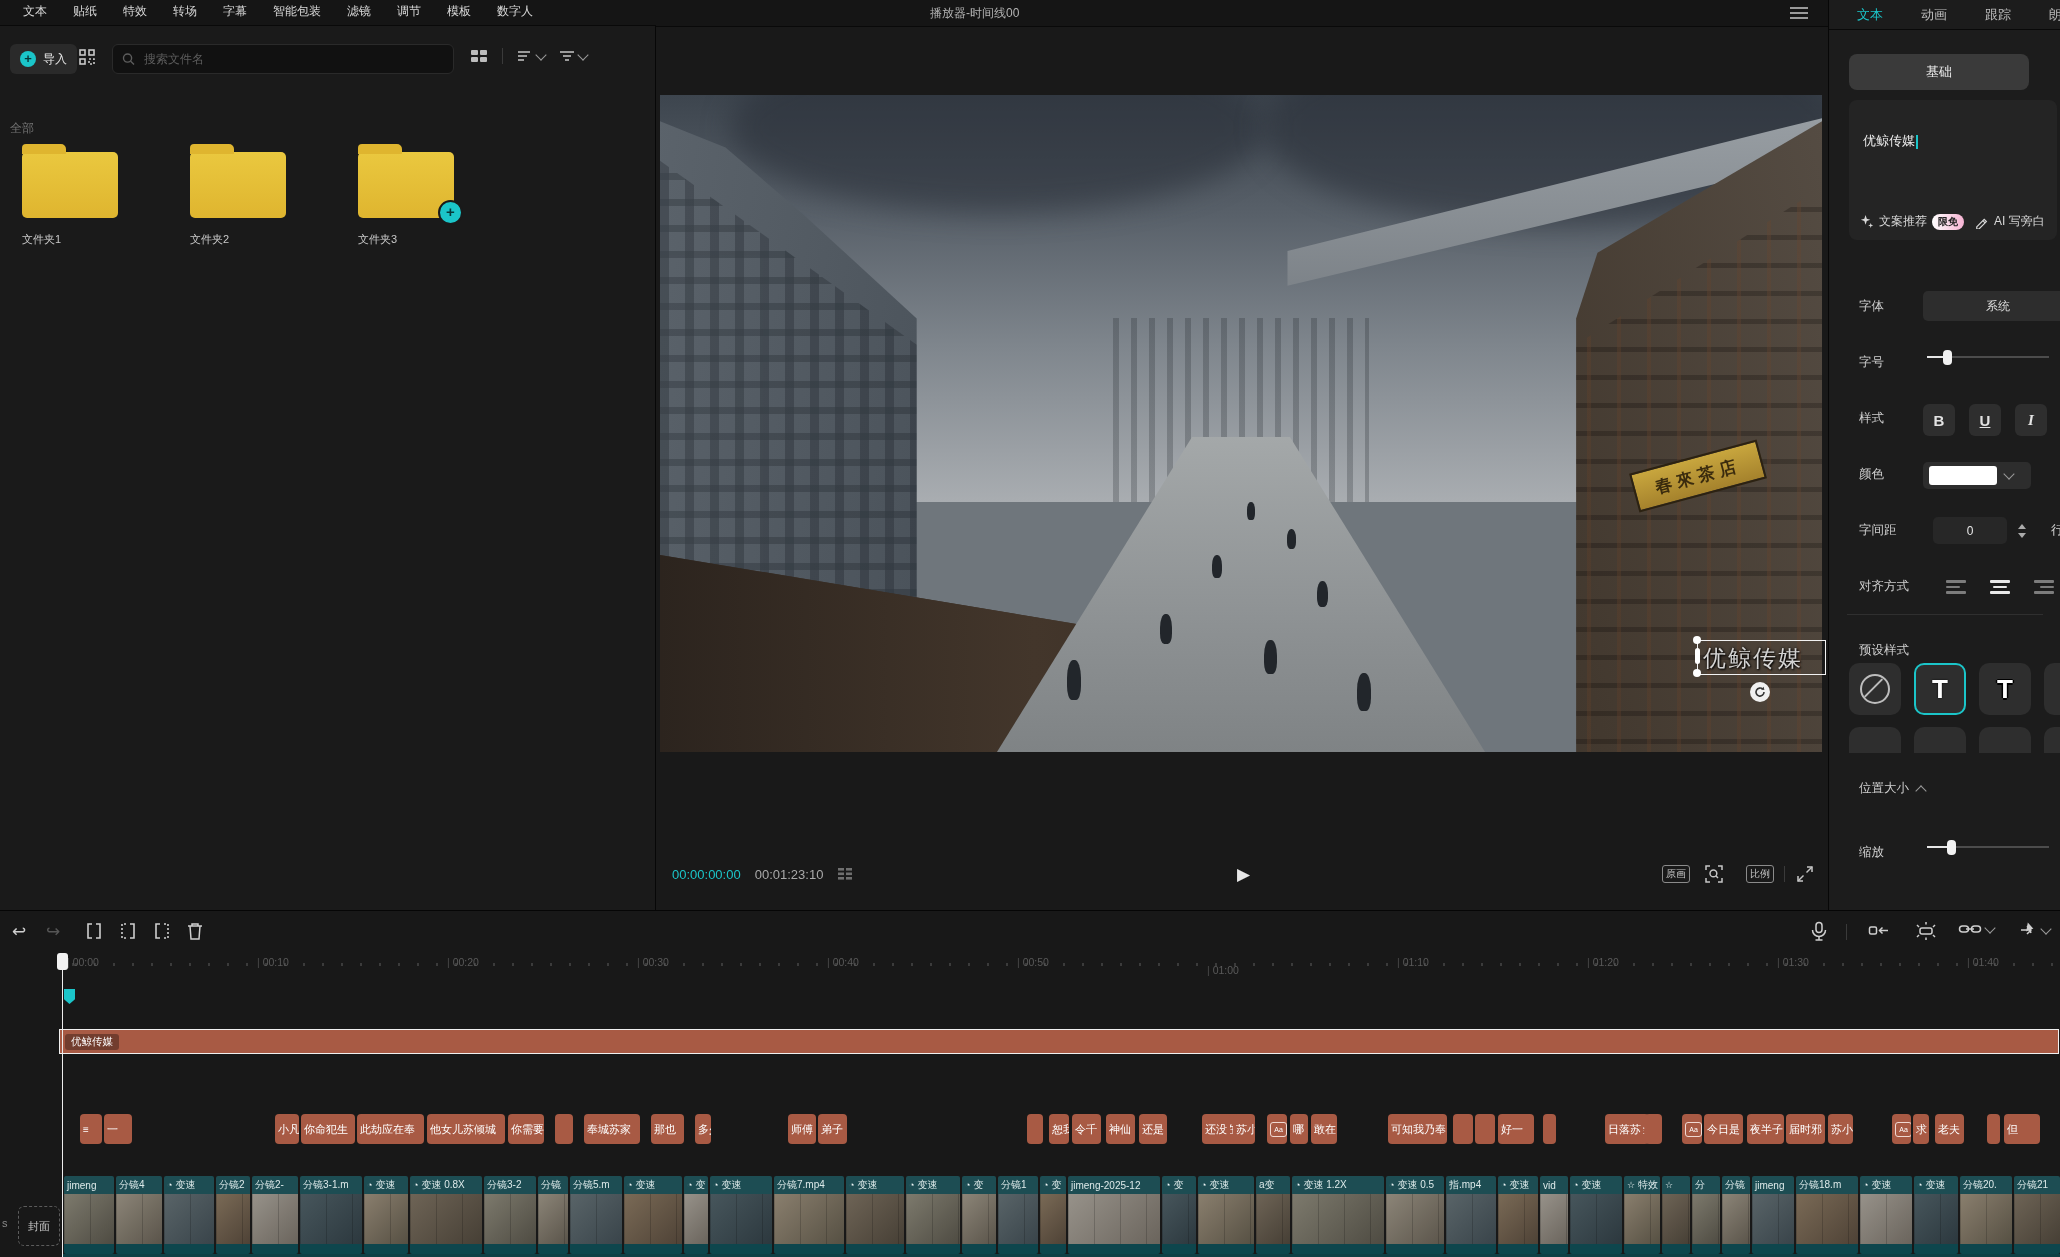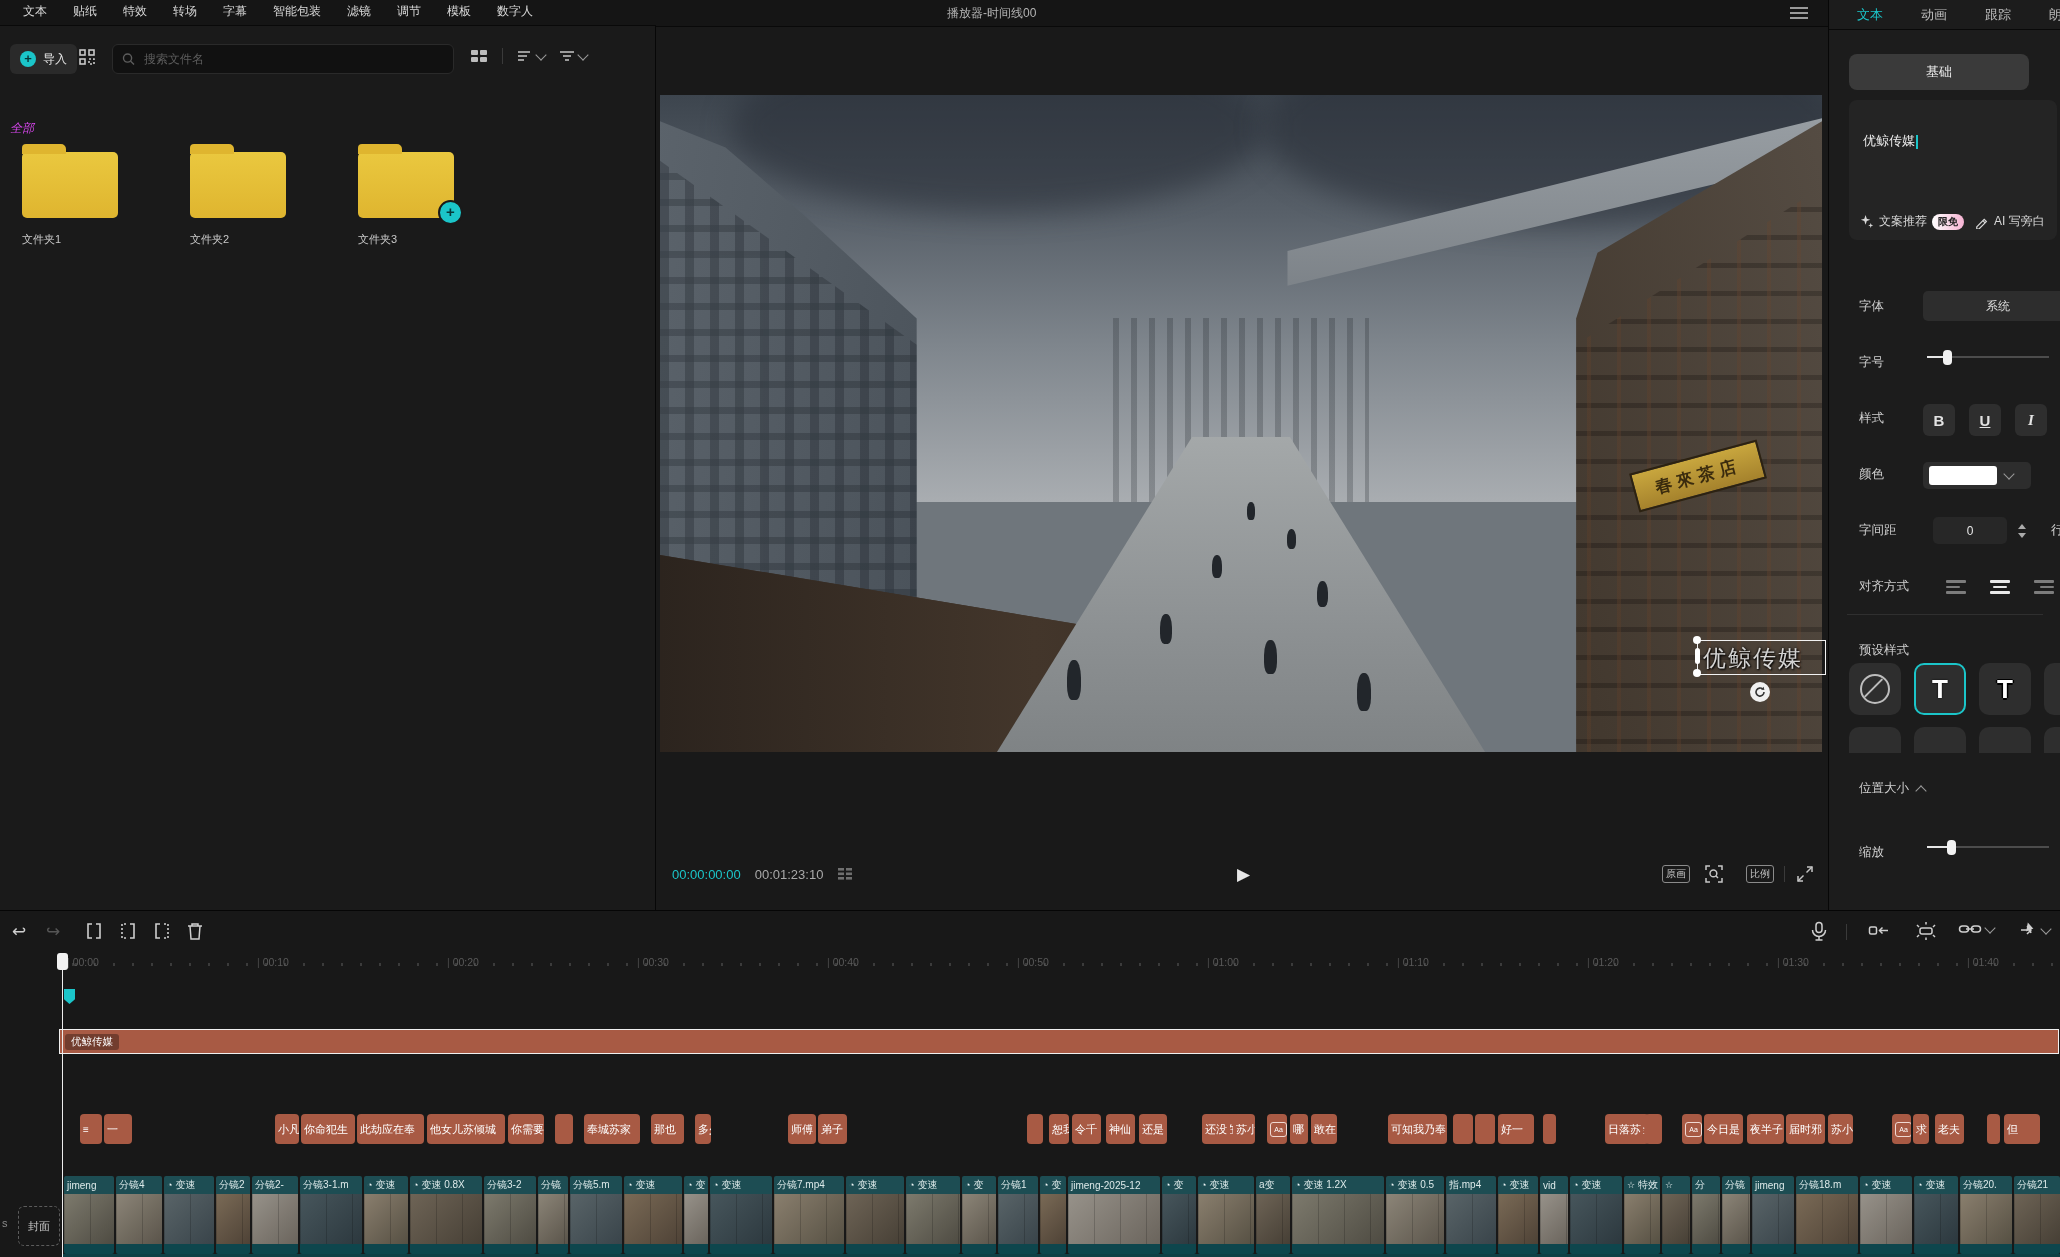--- a/index.html
+++ b/index.html
@@ -13,30 +13,30 @@
   #media-panel{left:0;top:26px;width:656px;height:884px;background:#1a1a1a;border-right:1px solid #070707;box-sizing:border-box;}
   .import-group{left:10px;top:18px;height:30px;background:#2a2a2a;border-radius:6px;display:flex;align-items:center;padding:0 10px;gap:7px;color:#e8e8e8;}
   .plus-circle{width:16px;height:16px;border-radius:50%;background:#1bc5c9;color:#063436;font-weight:bold;font-size:13px;line-height:16px;text-align:center;}
   .sq-btn{display:flex;align-items:center;justify-content:center;color:#c9c9c9;}
   #search-box{left:112px;top:18px;width:342px;height:30px;background:#111111;border:1px solid #2a2a2a;border-radius:6px;display:flex;align-items:center;padding:0 9px;gap:7px;box-sizing:border-box;}
   #search-box input{background:transparent;border:none;outline:none;color:#bbb;font-size:12px;width:100%;font-family:inherit;}
   #search-box input::placeholder{color:#5d5d5d;}
   .mp-right-icons{top:22px;display:flex;align-items:center;gap:14px;color:#b9b9b9;}
   .vdiv{width:1px;height:16px;background:#3a3a3a;}
   .chev{width:7px;height:7px;border-right:1.5px solid #9a9a9a;border-bottom:1.5px solid #9a9a9a;transform:rotate(45deg);margin-top:-3px;}
-  #all-label{left:10px;top:94px;color:#d946ef;font-size:12px;font-style:italic;}
+  #all-label{left:10px;top:94px;color:#737373;font-size:12px;}
   .folder-cell{position:absolute;top:116px;width:140px;}
   .folder-ic{position:relative;width:96px;height:66px;background:linear-gradient(180deg,#eac83f,#dfb52f);border-radius:5px;margin-top:10px;}
   .folder-ic::before{content:"";position:absolute;top:-8px;left:0;width:44px;height:10px;background:#dfb52f;border-radius:4px 5px 0 0;}
   .folder-badge{position:absolute;right:-9px;bottom:-7px;width:21px;height:21px;border-radius:50%;background:#1bc5c9;color:#073m;color:#07383a;font-size:15px;font-weight:bold;text-align:center;line-height:20px;border:2px solid #1a1a1a;}
   .folder-label{margin-top:14px;color:#c9c9c9;font-size:11px;}
   
   #preview-panel{left:656px;top:0;width:1172px;height:910px;background:#191919;}
   #preview-header{position:absolute;left:0;top:0;width:100%;height:26px;background:#151515;border-bottom:1px solid #090909;}
-  #preview-title{position:absolute;left:291px;top:5px;color:#b5b5b5;font-size:12px;}
+  #preview-title{position:absolute;left:274px;top:5px;color:#b5b5b5;font-size:12px;}
   #hamburger{position:absolute;left:1134px;top:7px;width:18px;}
   #hamburger span{display:block;height:2px;background:#9a9a9a;margin-bottom:3px;}
   #video{position:absolute;left:4px;top:95px;width:1162px;height:657px;overflow:hidden;background:#6f767c;}
   .v-sky{position:absolute;left:0;top:0;right:0;height:62%;background:linear-gradient(180deg,#3d454e 0%,#59616a 30%,#7f868d 62%,#a9adb1 100%);}
   .v-cloud{position:absolute;border-radius:50%;filter:blur(14px);background:rgba(40,46,54,.55);}
   .v-far{position:absolute;left:39%;top:34%;width:22%;height:28%;background:linear-gradient(180deg,#707820 0%,#70777d 0%,#838a90 100%);background-image:repeating-linear-gradient(90deg,rgba(30,35,40,.25) 0 6px,transparent 6px 18px);}
   .v-left{position:absolute;left:0;top:0;width:47%;height:100%;background:linear-gradient(100deg,#5b636b 0%,#4a525a 55%,#3c444c 100%);clip-path:polygon(0 4%,12% 8%,26% 18%,47% 34%,47% 100%,0 100%);}
   .v-left-win{position:absolute;left:0;top:0;width:47%;height:100%;clip-path:polygon(0 10%,47% 38%,47% 100%,0 100%);background-image:repeating-linear-gradient(90deg,rgba(15,20,26,.55) 0 9px,transparent 9px 25px),repeating-linear-gradient(180deg,rgba(15,20,26,.5) 0 7px,transparent 7px 26px);opacity:.45;}
   .v-left-store{position:absolute;left:0;bottom:0;width:46%;height:30%;clip-path:polygon(0 0,100% 45%,100% 100%,0 100%);background:linear-gradient(90deg,#2c241e,#43362b 70%,#50413311);background-color:#3a2f26;}
   .v-right-roof{position:absolute;right:0;top:0;width:46%;height:44%;clip-path:polygon(100% 8%,0 54%,0 66%,100% 22%);background:linear-gradient(180deg,#9ba1a6,#6e747a);}
@@ -519,21 +519,21 @@
     </span>
 
     <div class="ruler-ticks"></div>
     <div id="ruler-labels">
         <span class="ruler-label" style="left: 67px;">00:00</span>
         <span class="ruler-label" style="left: 257px;">00:10</span>
         <span class="ruler-label" style="left: 447px;">00:20</span>
         <span class="ruler-label" style="left: 637px;">00:30</span>
         <span class="ruler-label" style="left: 827px;">00:40</span>
         <span class="ruler-label" style="left: 1017px;">00:50</span>
-        <span class="ruler-label" style="left: 1207px;">01:00</span>
+        <span class="ruler-label" style="left: 1207px; margin-top: 8px;">01:00</span>
         <span class="ruler-label" style="left: 1397px;">01:10</span>
         <span class="ruler-label" style="left: 1587px;">01:20</span>
         <span class="ruler-label" style="left: 1777px;">01:30</span>
         <span class="ruler-label" style="left: 1967px;">01:40</span>
       </div>
 
     <div id="text-track">
       <span class="tag">优鲸传媒</span>
     </div>
     <div id="subtitle-track">

